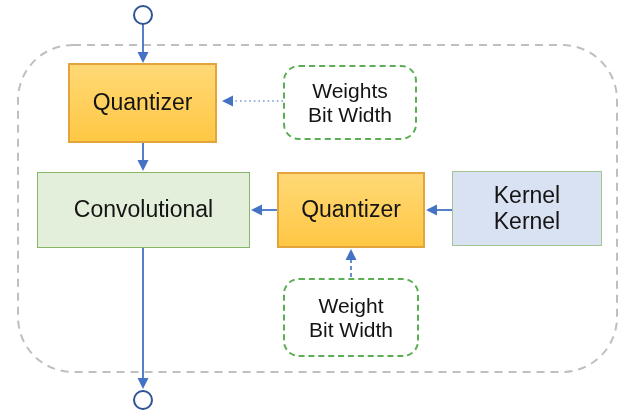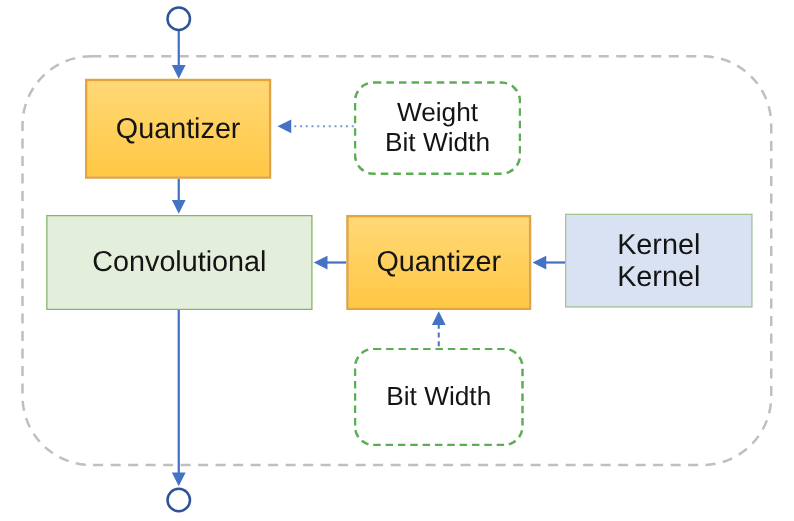--- a/index.html
+++ b/index.html
@@ -90,34 +90,35 @@
 
     <circle class="terminal" cx="143" cy="15" r="9" stroke-width="2" stroke="#2e5396"></circle>
     <circle class="terminal" cx="143" cy="400" r="9" stroke-width="2" stroke="#2e5396"></circle>
   </svg>
 
   <div class="node quantizer" id="feature-quantizer">
     <span>Quantizer</span>
   </div>
 
   <div class="node bitwidth" id="feature-bit-width">
-    <span>Weight</span>
+    <span>Weights</span>
     <span>Bit Width</span>
   </div>
 
   <div class="node conv" id="conv-layer">
     <span>Convolutional</span>
   </div>
 
   <div class="node quantizer" id="weight-quantizer">
     <span>Quantizer</span>
   </div>
 
   <div class="node kernel" id="kernel-weights">
     <span>Kernel</span>
     <span>Kernel</span>
   </div>
 
   <div class="node bitwidth" id="weight-bit-width">
+    <span>Weight</span>
     <span>Bit Width</span>
   </div>
 
 </div>
 
 </body></html>

